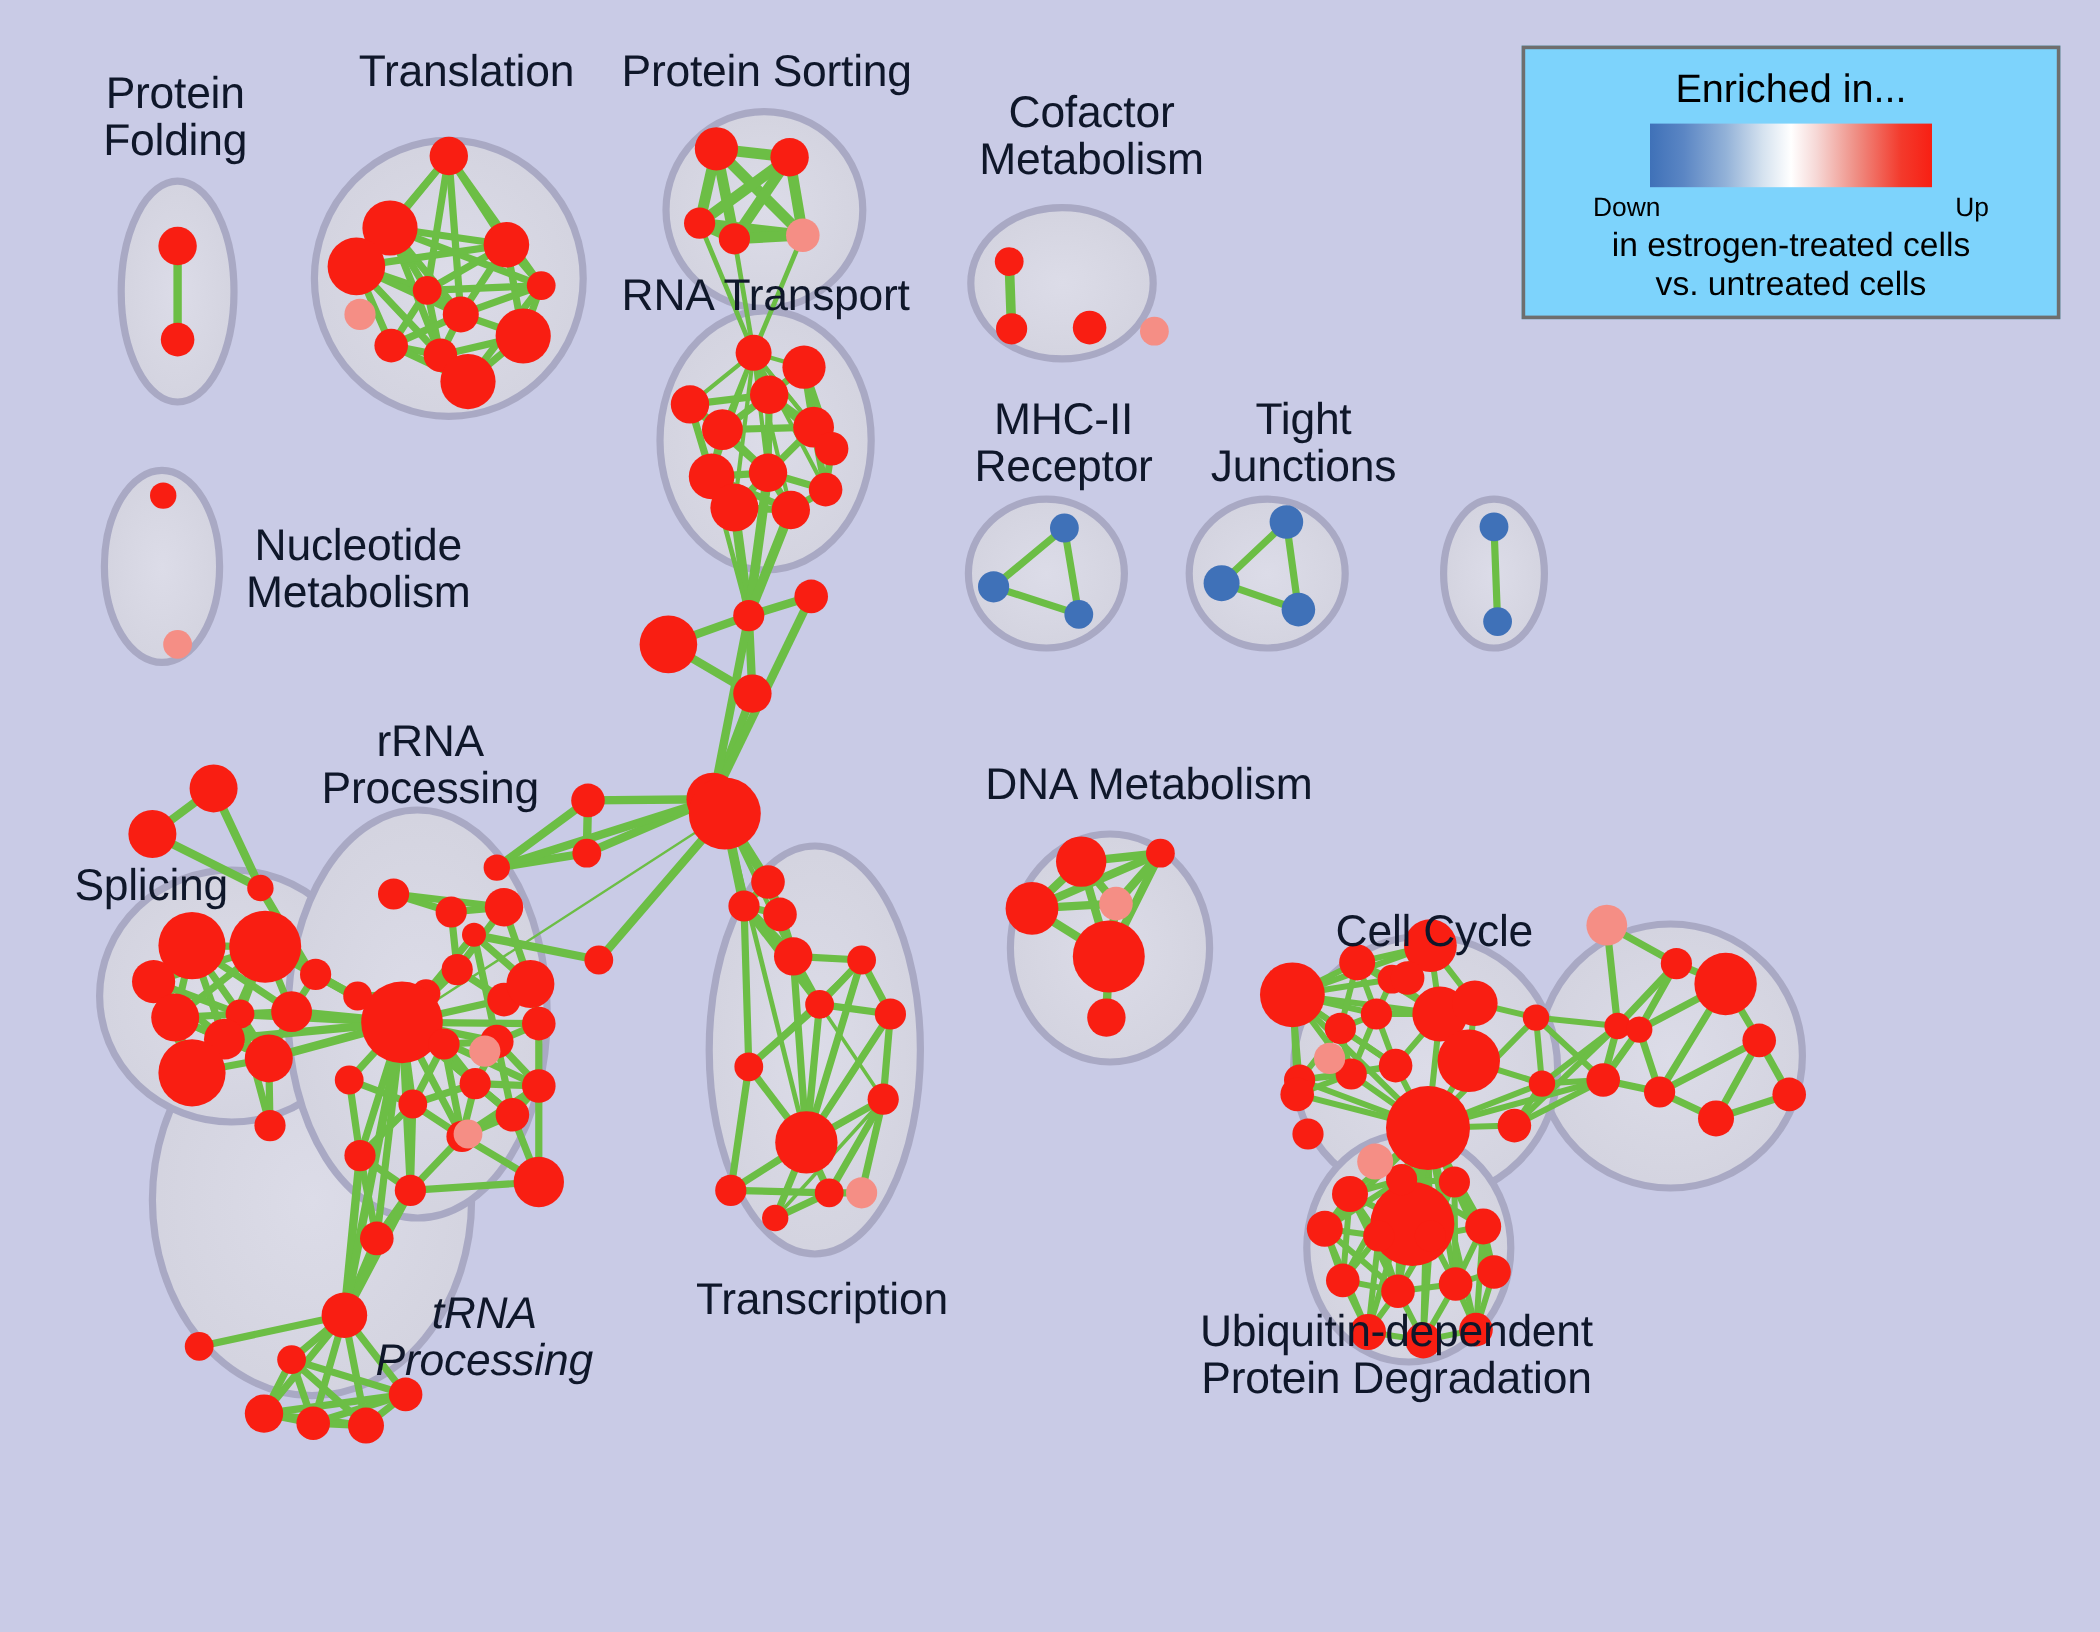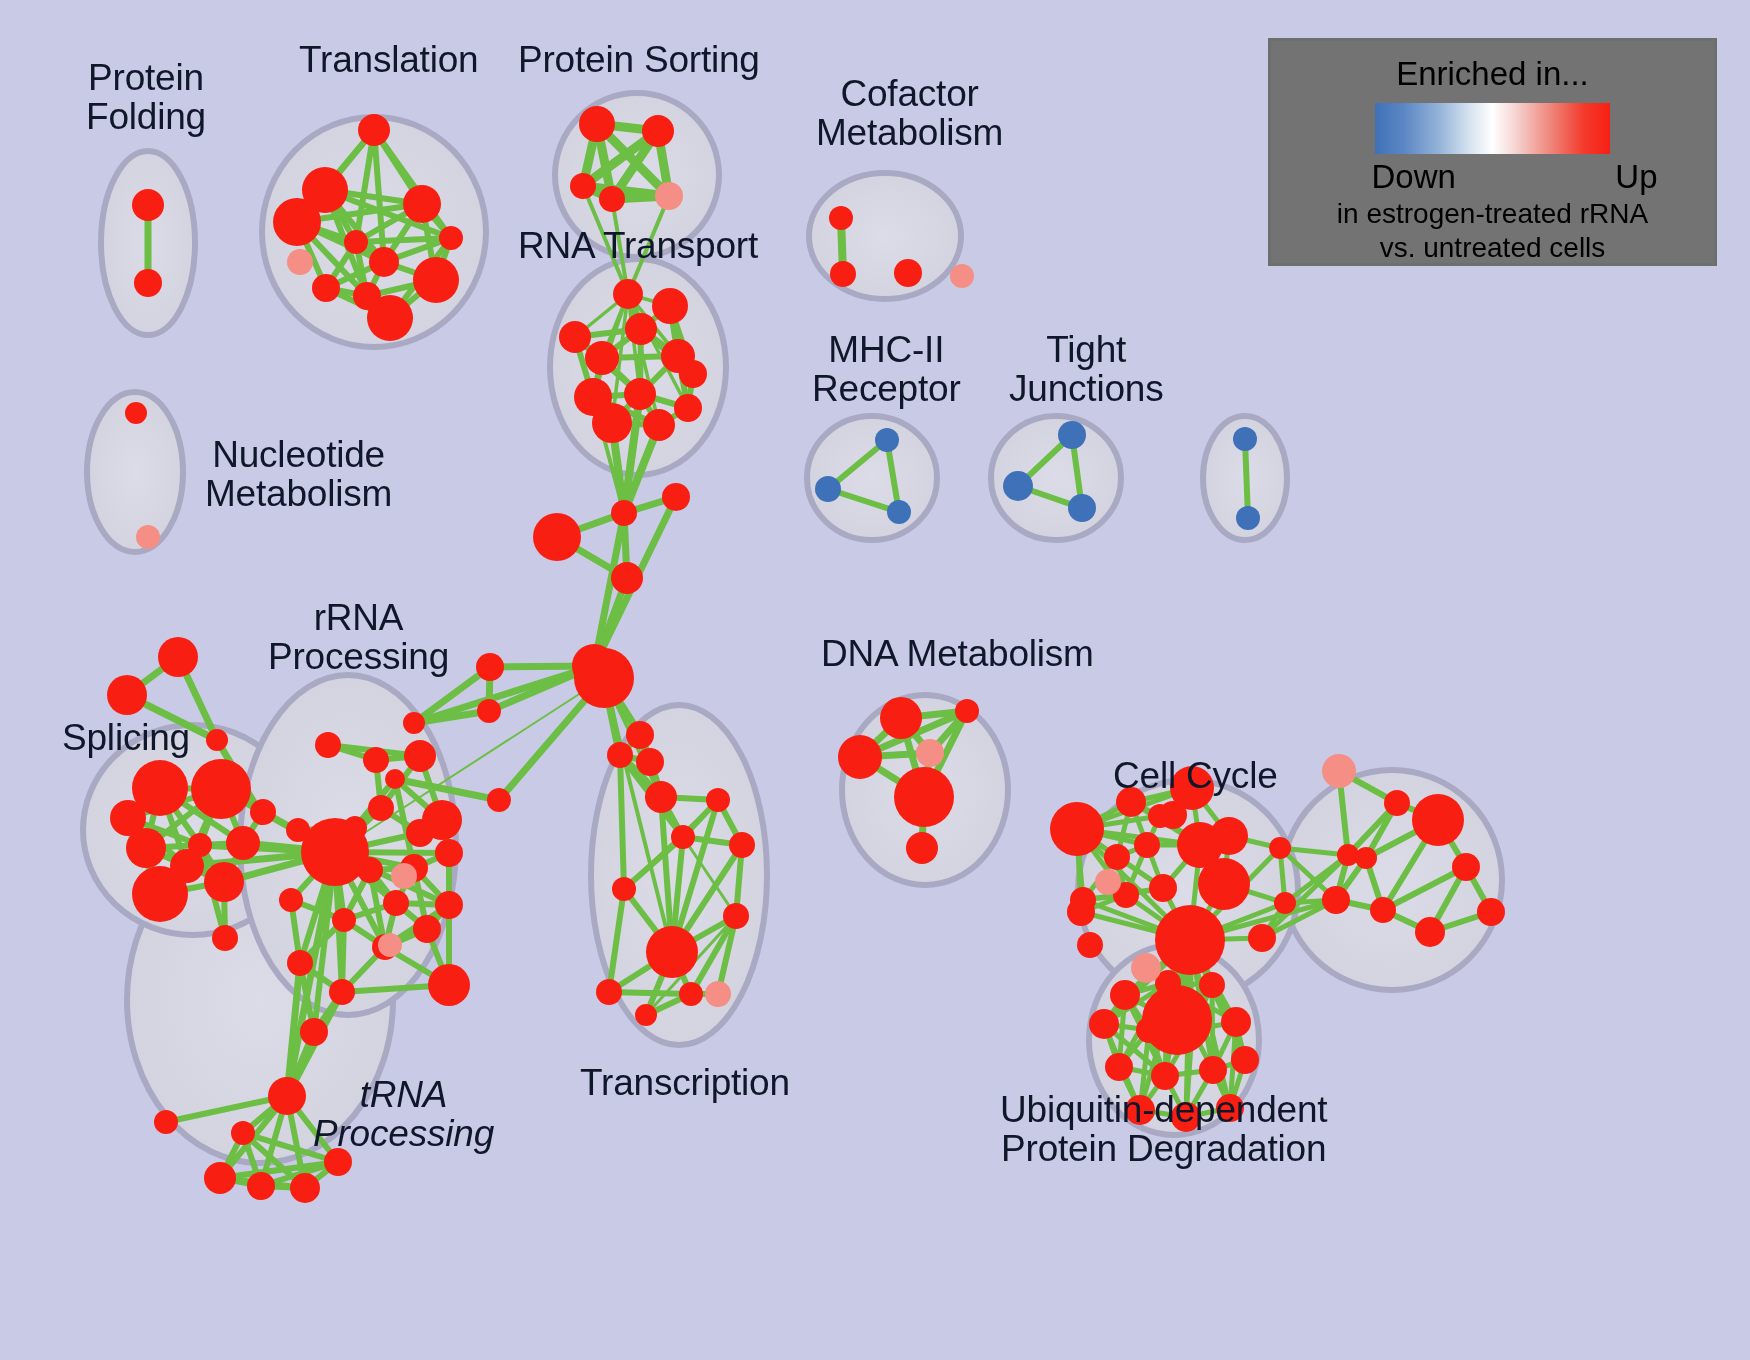--- a/index.html
+++ b/index.html
@@ -22,32 +22,32 @@
     font-family:"Liberation Sans", sans-serif;
     white-space:pre;
     letter-spacing:-0.2px;
   }
 
   
   #legend{
     position:absolute;
     left:1268px; top:38px;
     width:449px; height:228px;
-    background:#737373;
+    background:#7dd3fc;
     border:3px solid #6e6e6e;
     box-sizing:border-box;
     display:flex;flex-direction:column;align-items:center;
   }
   #legend .lg-title{font-size:33px;color:#000;margin-top:14px;}
   #lg-bar{
     width:235px;height:53px;margin-top:10px;
     background:linear-gradient(to right,#3f71b8 0%,#5b86c4 12%,#93b2d8 27%,#d5e2ef 40%,#ffffff 50%,#f6d8d6 59%,#ef8f85 73%,#f33a2c 89%,#f81f13 100%);
   }
   #lg-ends{width:330px;display:flex;justify-content:space-between;margin-top:4px;}
-  #lg-ends span{font-size:33px;color:#000;margin-left:44px;}
+  #lg-ends span{font-size:22px;color:#000;}
   #legend .lg-sub{font-size:28px;color:#000;margin-top:2px;text-align:center;line-height:1.12;}
 </style>
 </head>
 <body>
 
 <div id="stage">
 
   <svg id="net" viewBox="0 0 1750 1360">
     <defs>
       <radialGradient id="gFill" cx="50%" cy="50%" r="60%">
@@ -831,17 +831,17 @@
   <div class="cl-label" style="left:1000px;top:1090px;">Ubiquitin-dependent
 Protein Degradation</div>
 
   <div id="legend">
     <div class="lg-title">Enriched in...</div>
     <div id="lg-bar"></div>
     <div id="lg-ends">
       <span>Down</span>
       <span>Up</span>
     </div>
-    <div class="lg-sub">in estrogen-treated rRNA</div>
+    <div class="lg-sub">in estrogen-treated cells</div>
     <div class="lg-sub">vs. untreated cells</div>
   </div>
 
 </div>
 
 </body></html>

